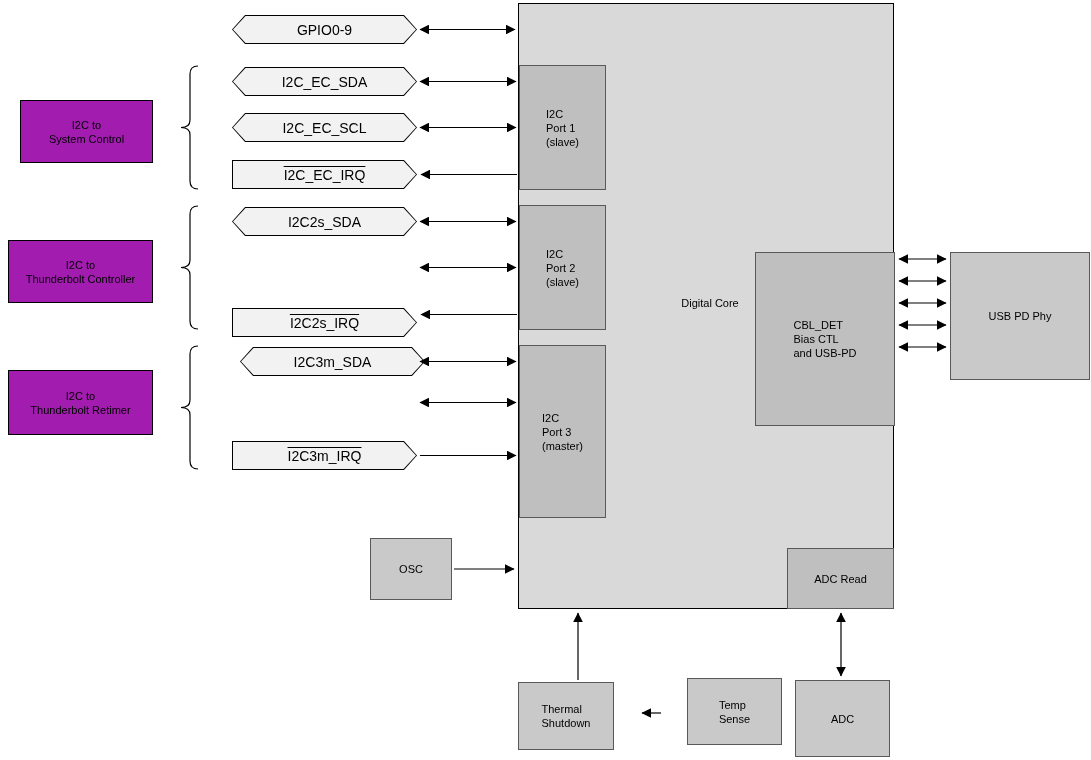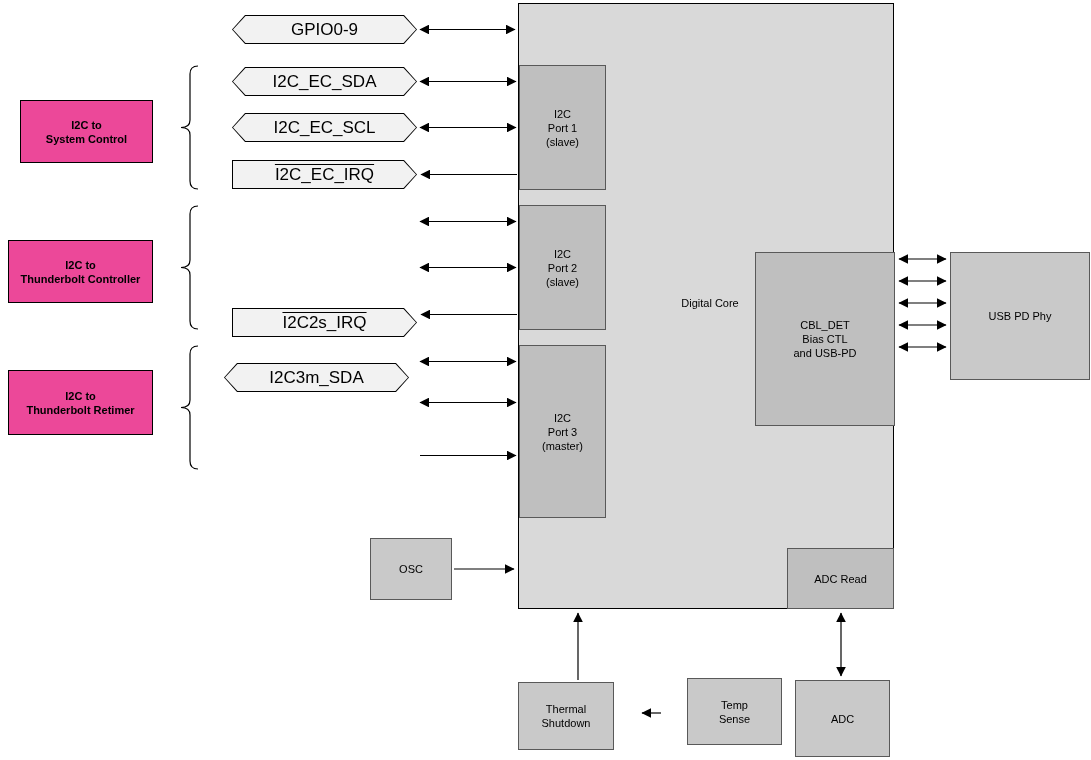--- a/index.html
+++ b/index.html
@@ -34,42 +34,41 @@
   }
   
   .block {
     position: absolute;
     background: #bfbfbf;
     border: 1px solid #595959;
     box-sizing: border-box;
     display: flex;
     align-items: center;
     justify-content: center;
-    text-align: center;
+    text-align: left;
     white-space: pre-line;
     font-size: 11px;
     line-height: 14px;
   }
   .outer-block {
     background: #c9c9c9;
   }
   
   .lbox {
     position: absolute;
-    background: #ec4899;
+    background: #a21caf;
     border: 1px solid #000000;
     box-sizing: border-box;
     display: flex;
     align-items: center;
     justify-content: center;
     text-align: center;
     white-space: pre-line;
     font-size: 11px;
     line-height: 14px;
-    font-weight: bold;
   }
   
   .sig {
     position: absolute;
     width: 185px;
     height: 29px;
   }
   .sig .shape {
     position: absolute;
     inset: 0;
@@ -83,21 +82,21 @@
   .hex .shape { clip-path: polygon(0 50%, 13px 0, calc(100% - 13px) 0, 100% 50%, calc(100% - 13px) 100%, 13px 100%); }
   .hex .fill  { clip-path: polygon(0 50%, 12.5px 0, calc(100% - 12.5px) 0, 100% 50%, calc(100% - 12.5px) 100%, 12.5px 100%); }
   .flag .shape { clip-path: polygon(0 0, calc(100% - 13px) 0, 100% 50%, calc(100% - 13px) 100%, 0 100%); }
   .flag .fill  { clip-path: polygon(0 0, calc(100% - 12.5px) 0, 100% 50%, calc(100% - 12.5px) 100%, 0 100%); }
   .sig-label {
     position: absolute;
     inset: 0;
     display: flex;
     align-items: center;
     justify-content: center;
-    font-size: 17px;
+    font-size: 14px;
   }
   .overline { text-decoration: overline; }
   
   .overlay {
     position: absolute;
     left: 0; top: 0;
     width: 1091px; height: 760px;
     pointer-events: none;
   }
 </style>
@@ -187,31 +186,43 @@
         <div class="fill"></div>
       </div>
     <div class="sig-label">I2C_EC_SCL</div>
   </div>
   <div class="sig flag" style="left:232px;top:160px;">
     <div class="shape">
         <div class="fill"></div>
       </div>
     <div class="sig-label overline">I2C_EC_IRQ</div>
   </div>
+  <div class="sig hex" style="left:232px;top:207px;">
+    <div class="shape">
+        <div class="fill"></div>
+      </div>
+    <div class="sig-label">I2C2s_SDA</div>
+  </div>
   <div class="sig flag" style="left:232px;top:308px;">
     <div class="shape">
         <div class="fill"></div>
       </div>
     <div class="sig-label overline">I2C2s_IRQ</div>
   </div>
-  <div class="sig hex" style="left:224px;top:347px;margin-top:16px;">
+  <div class="sig hex" style="left:240px;top:347px;">
     <div class="shape">
         <div class="fill"></div>
       </div>
     <div class="sig-label">I2C3m_SDA</div>
+  </div>
+  <div class="sig flag" style="left:232px;top:441px;">
+    <div class="shape">
+        <div class="fill"></div>
+      </div>
+    <div class="sig-label overline">I2C3m_IRQ</div>
   </div>
 
   <svg class="overlay" width="1091" height="760" viewBox="0 0 1091 760">
     <defs>
       <marker id="ah" viewBox="0 0 8 8" refX="7.5" refY="4" markerWidth="8" markerHeight="8" orient="auto-start-reverse">
         <path d="M0,0 L8,4 L0,8 z" fill="#000000"></path>
       </marker>
     </defs>
 
     <g stroke="#000000" stroke-width="1.2" fill="none">

